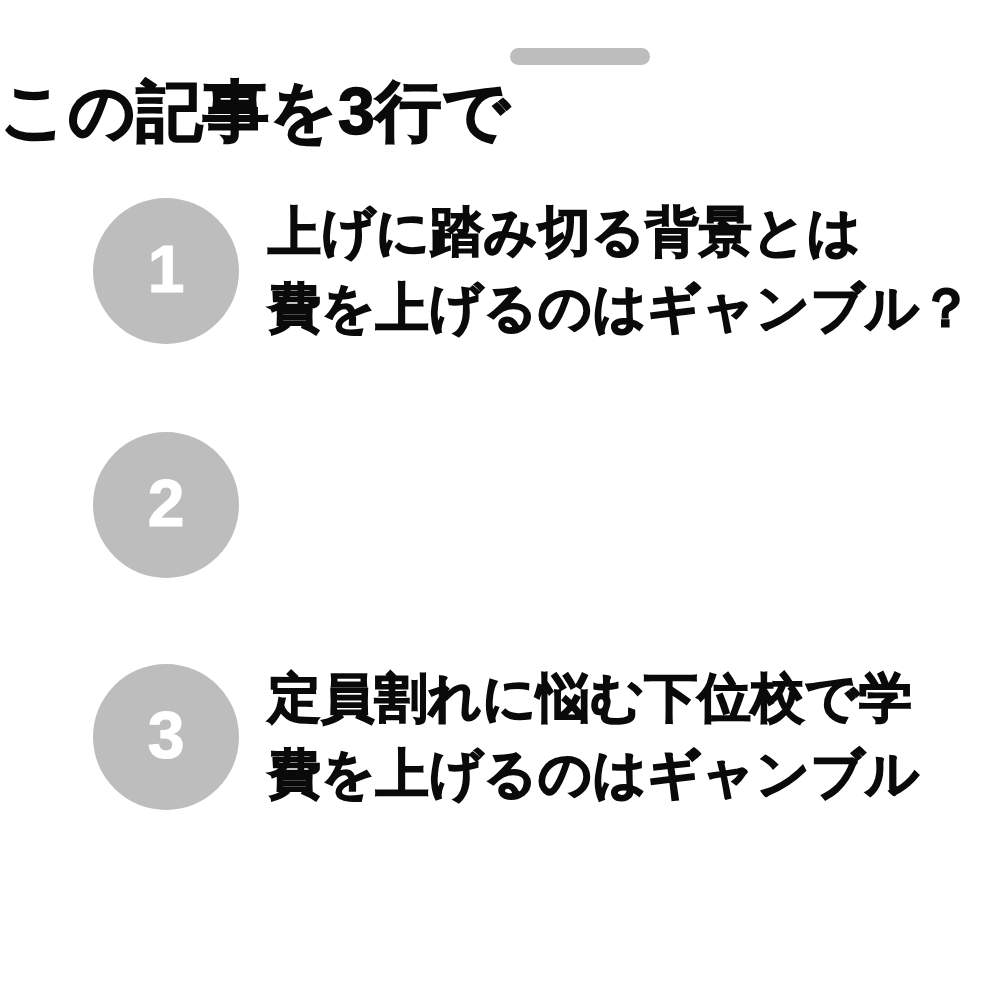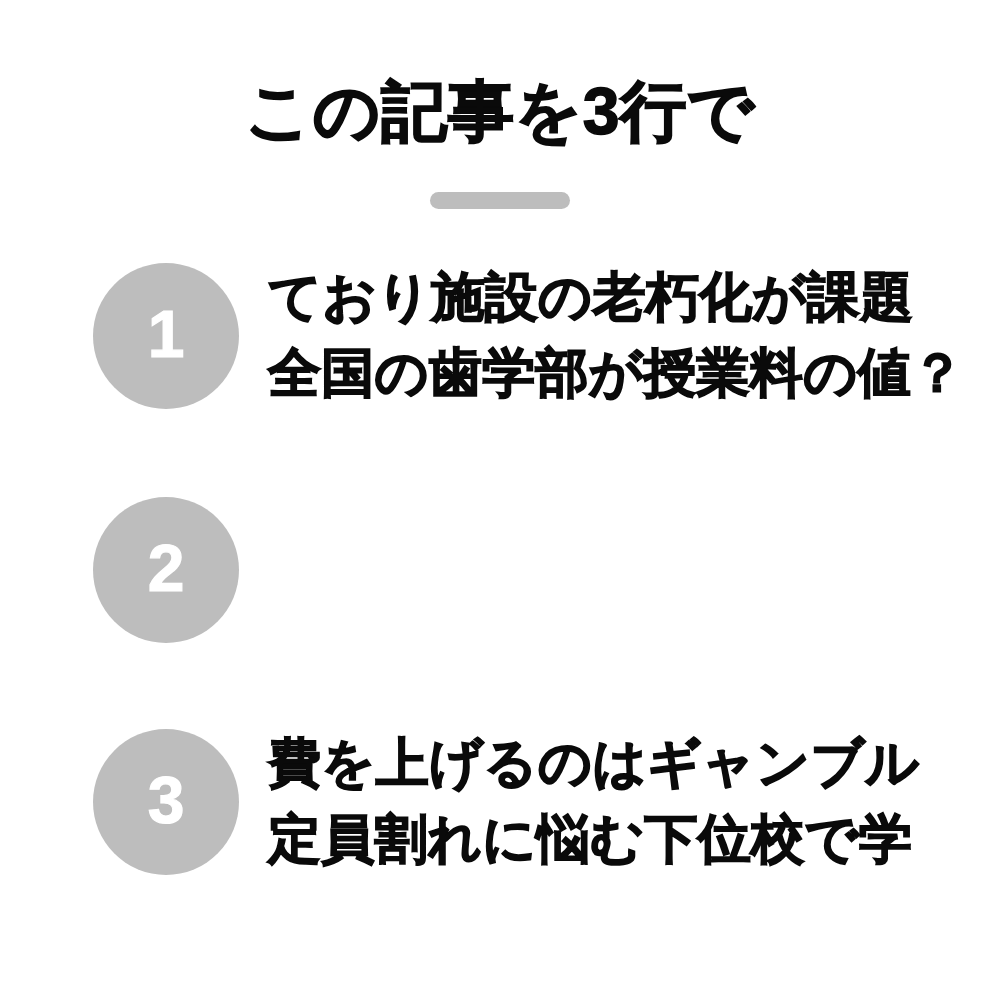--- a/index.html
+++ b/index.html
@@ -24,22 +24,22 @@
     background:#ffffff;
     display:flex;
     flex-direction:column;
     align-items:center;
   }
 
   
   .card-header {
     width:100%;
     display:flex;
-    flex-direction:column;
-    align-items:center;
+    flex-direction:row;
+    align-items:flex-start;
   }
 
   .card-title {
     margin-top:78px;
     font-size:66px;
     line-height:1.0;
     font-weight:900;
     color:#0a0a0a;
     letter-spacing:0.01em;
     text-align:center;
@@ -121,37 +121,37 @@
     <div class="title-divider"></div>
   </div>
 
   <div class="points-list">
 
     <div class="point-row">
       <div class="point-badge">
         <span class="point-badge-number">1</span>
       </div>
       <p class="point-text">
-        <span class="point-text-line">ており施設の老朽化が課題</span>
-        <span class="point-text-line">全国の歯学部が授業料の値？</span>
+        <span class="point-text-line">上げに踏み切る背景とは</span>
+        <span class="point-text-line">費を上げるのはギャンブル？</span>
       </p>
     </div>
 
     <div class="point-row">
       <div class="point-badge">
         <span class="point-badge-number">2</span>
       </div>
       <p class="point-text">
       </p>
     </div>
 
     <div class="point-row">
       <div class="point-badge">
         <span class="point-badge-number">3</span>
       </div>
       <p class="point-text">
+        <span class="point-text-line">定員割れに悩む下位校で学</span>
         <span class="point-text-line">費を上げるのはギャンブル</span>
-        <span class="point-text-line">定員割れに悩む下位校で学</span>
       </p>
     </div>
 
   </div>
 </div>
 
 </body></html>

